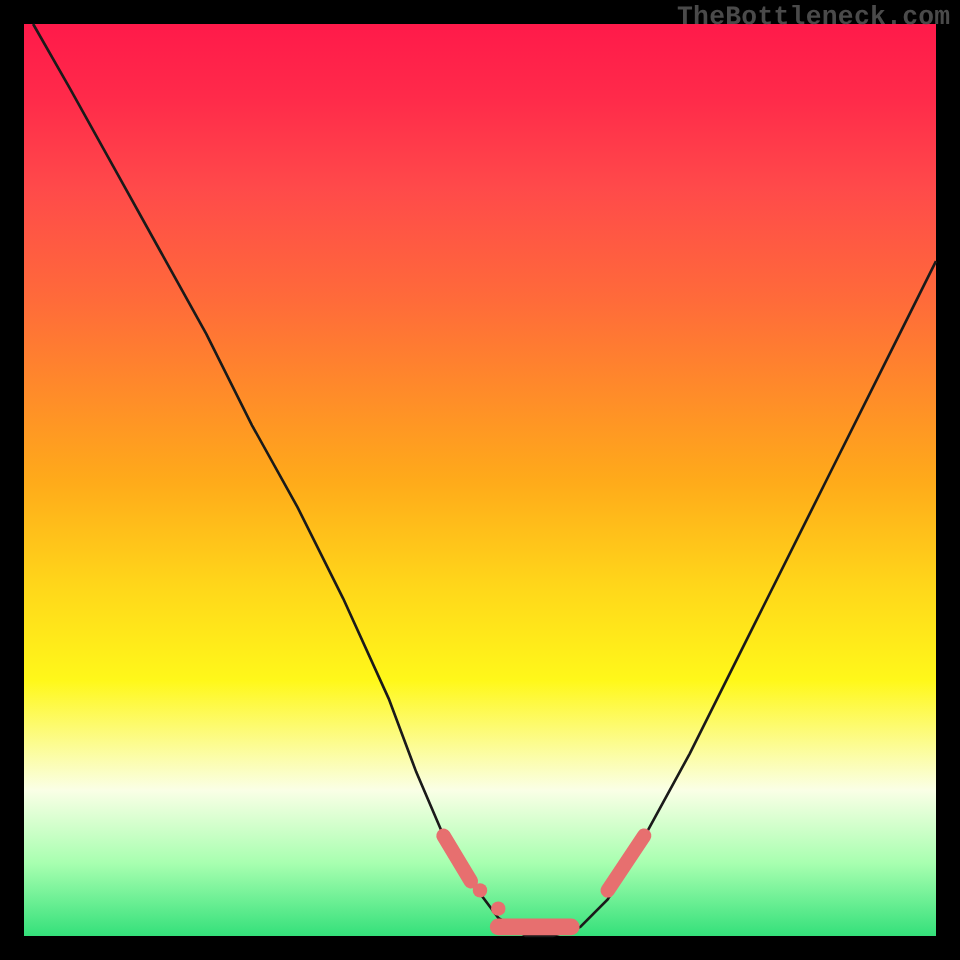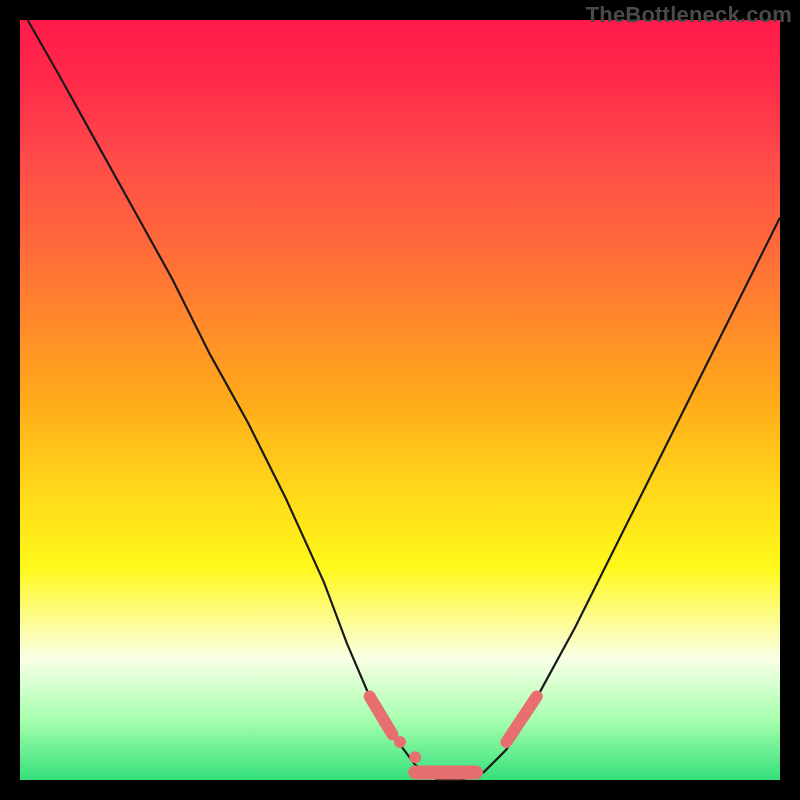--- a/index.html
+++ b/index.html
@@ -26,21 +26,21 @@
       #ffd81a 62%,
       #fff81a 72%,
       #faffe6 84%,
       #a8ffb0 92%,
       #34e07a 100%);
   }
   .watermark {
     position: absolute;
     top: 2px;
     right: 8px;
-    font-family: Liberation Sans, sans-serif;
+    font-family: Liberation Mono, monospace;
     font-size: 22px;
     font-weight: 600;
     color: #4a4a4a;
     letter-spacing: 0.2px;
   }
   svg.curve {
     position: absolute;
     left: 0; top: 0;
     width: 760px;
     height: 760px;

